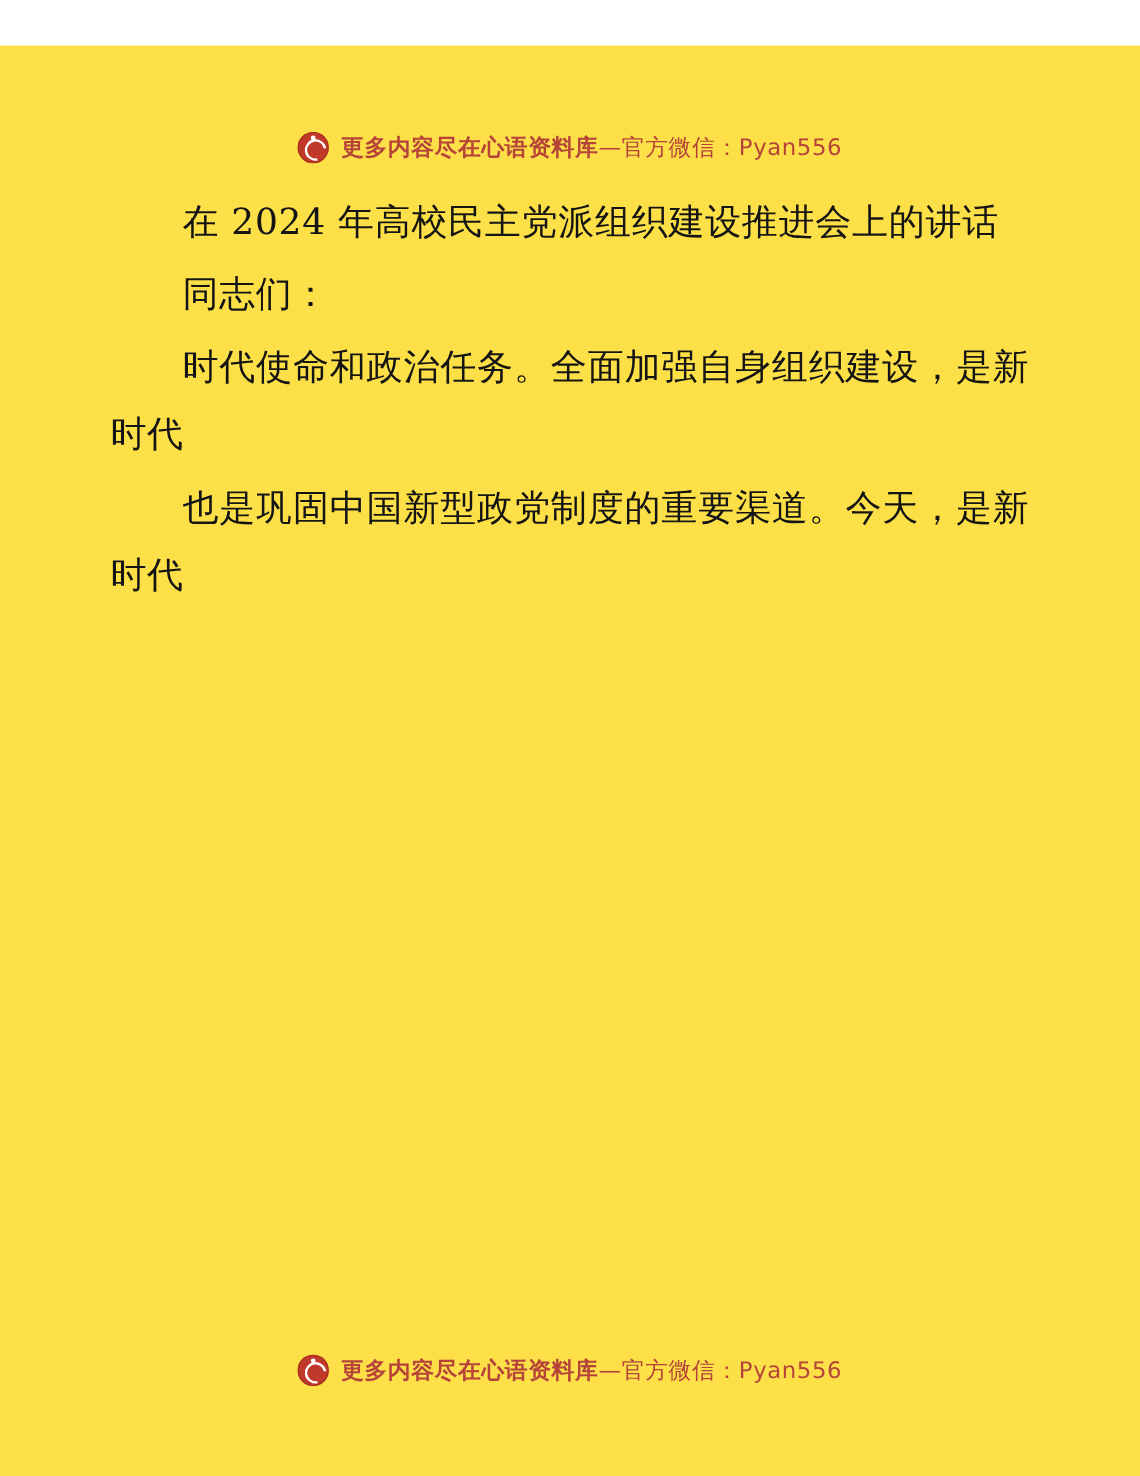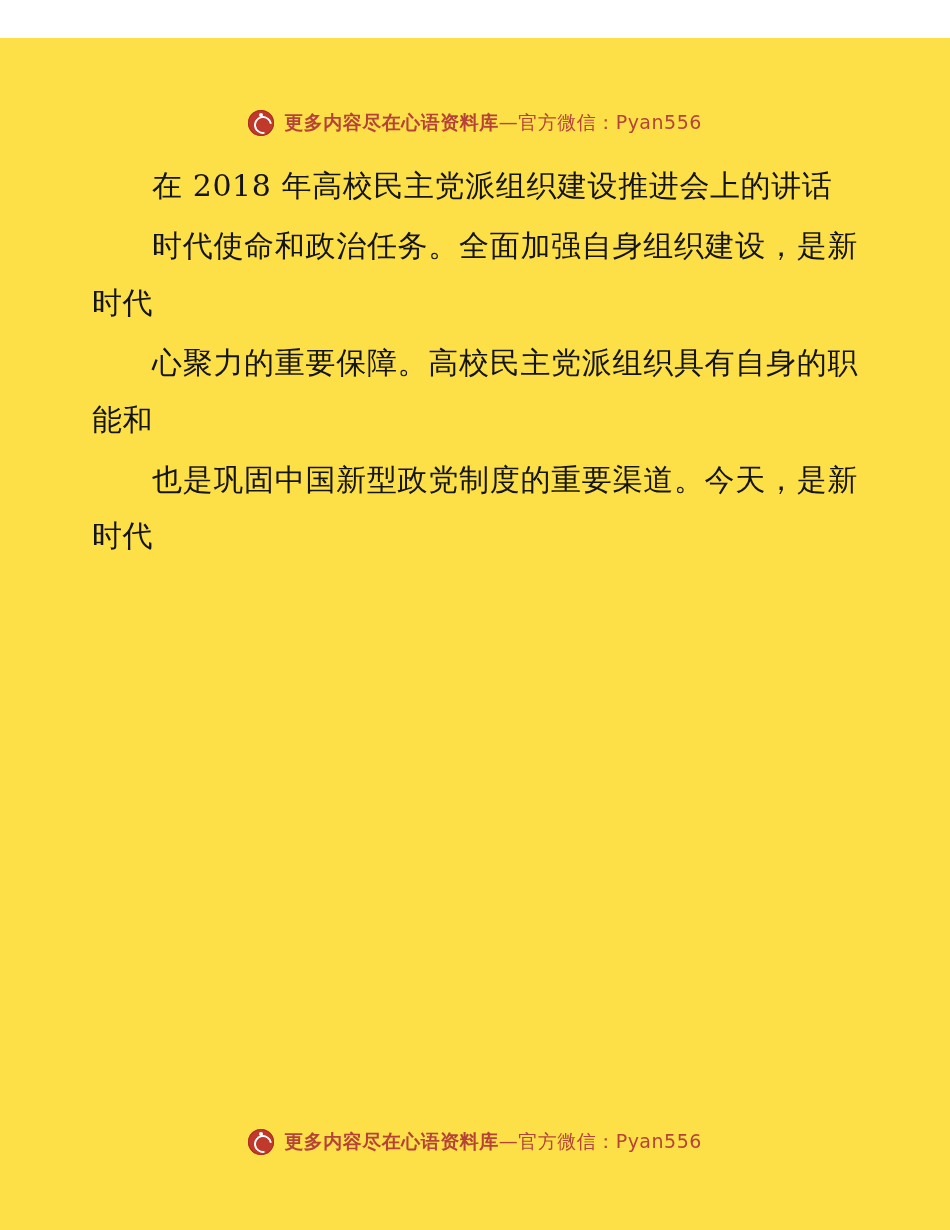--- a/index.html
+++ b/index.html
@@ -111,23 +111,23 @@
 <body>
 
 <div class="page">
 
   <div class="watermark top">
     <span class="wm-badge"></span>
     <span class="wm-text"><span>更多内容尽在心语资料库</span><span class="sep">—</span><span class="tail">官方微信：Pyan556</span></span>
   </div>
 
   <div class="doc-body">
-    <p class="para indent">在 2018 年高校民主党派组织建设推进会上的讲话</p>
+    <p class="para indent">在 2024 年高校民主党派组织建设推进会上的讲话</p>
+    <p class="para indent">同志们：</p>
     <p class="para indent">时代使命和政治任务。全面加强自身组织建设，是新时代</p>
-    <p class="para indent">心聚力的重要保障。高校民主党派组织具有自身的职能和</p>
     <p class="para indent">也是巩固中国新型政党制度的重要渠道。今天，是新时代</p>
   </div>
 
   <div class="watermark bottom">
     <span class="wm-badge"></span>
     <span class="wm-text"><span>更多内容尽在心语资料库</span><span class="sep">—</span><span class="tail">官方微信：Pyan556</span></span>
   </div>
 
 </div>
 

